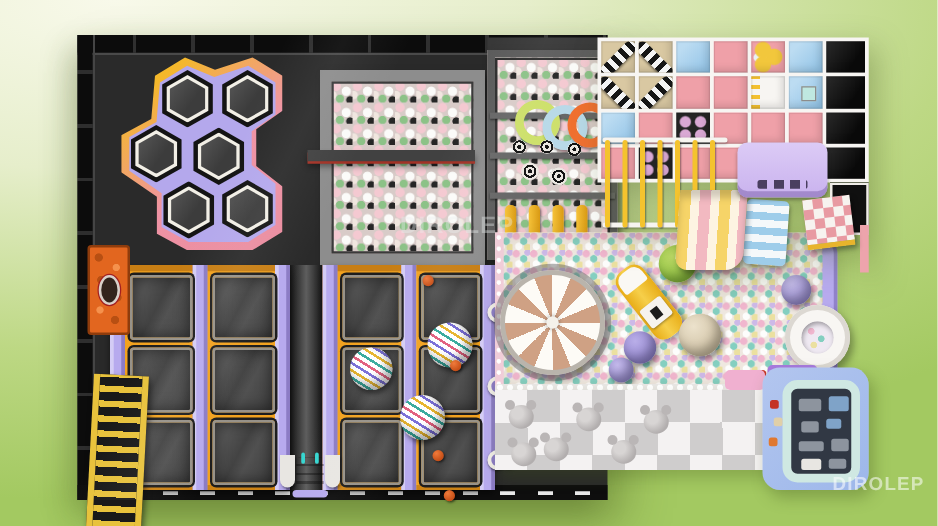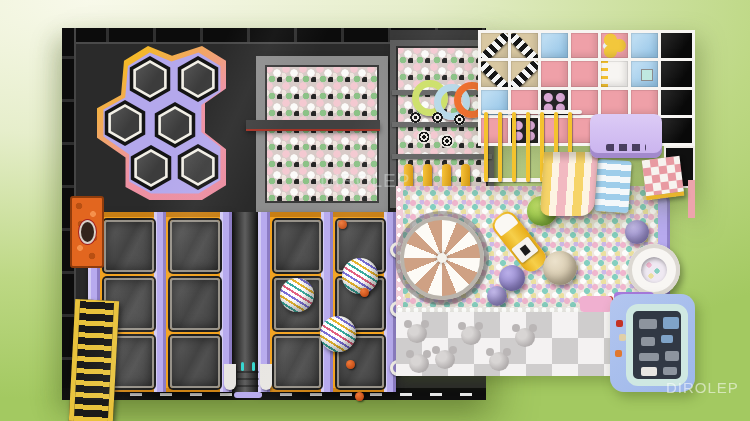--- a/index.html
+++ b/index.html
@@ -163,21 +163,21 @@
   .playhouse{left:548px;top:266px;width:85px;height:98px;background:linear-gradient(135deg,#b3c6ef,var(--playhouse-blue,#9db7ea));
     border-radius:14px;box-shadow:4px 6px 12px rgba(70,90,30,.35);}
   .ph-frame{position:absolute;left:16px;top:10px;width:62px;height:82px;border:7px solid var(--playhouse-mint,#cfe8e2);border-radius:12px;
     background:#313844;box-sizing:border-box;overflow:hidden;}
   .ph-frame .toy{position:absolute;background:#8d949e;border-radius:2px;}
   .ph-frame .toy.b{background:#7fa3c8;}
   .ph-frame .toy.w{background:#e8e6e2;}
   .ph-dot{position:absolute;width:7px;height:7px;border-radius:2px;}
 
   
-  .wm{position:absolute;color:rgba(235,238,240,.38);letter-spacing:1px;font-weight:400;}
+  .wm{position:absolute;color:rgba(235,238,240,.38);letter-spacing:1px;font-weight:700;}
   .wm-center{left:320px;top:170px;font-size:19px;}
   .wm-br{left:666px;top:379px;font-size:15px;color:rgba(255,255,255,.55);white-space:nowrap;}
 </style>
 </head>
 <body>
 
 <div id="stage">
   <div id="plan">
 
     <div class="abs black-zone">

